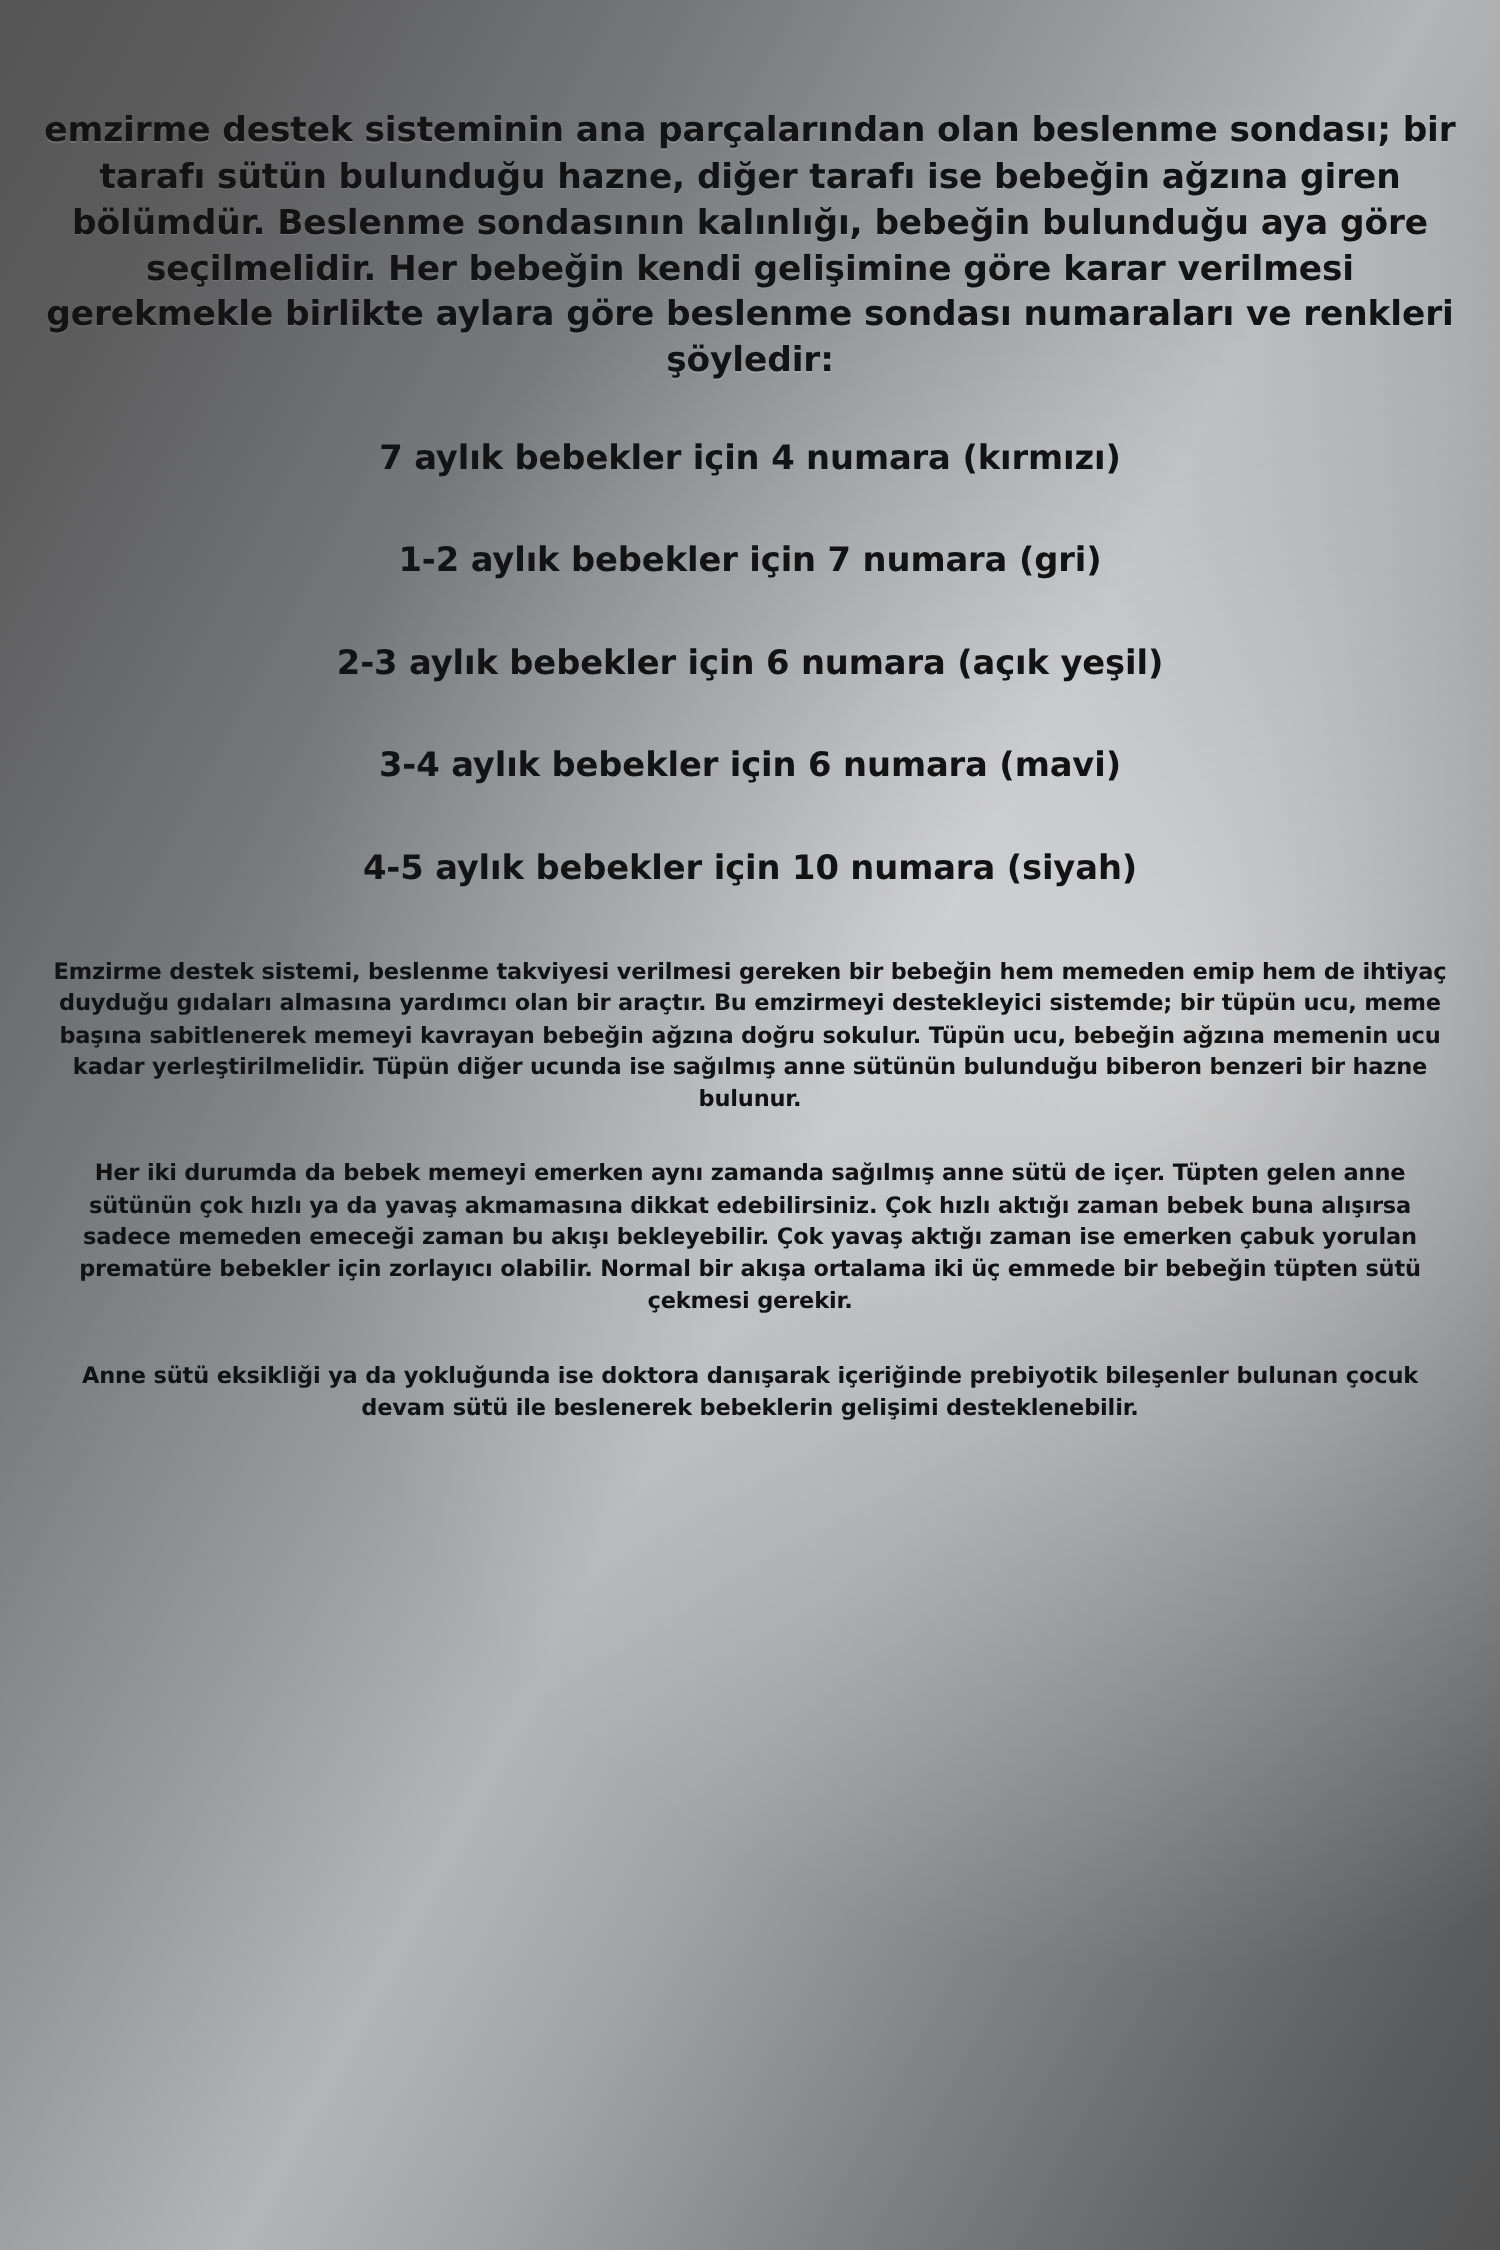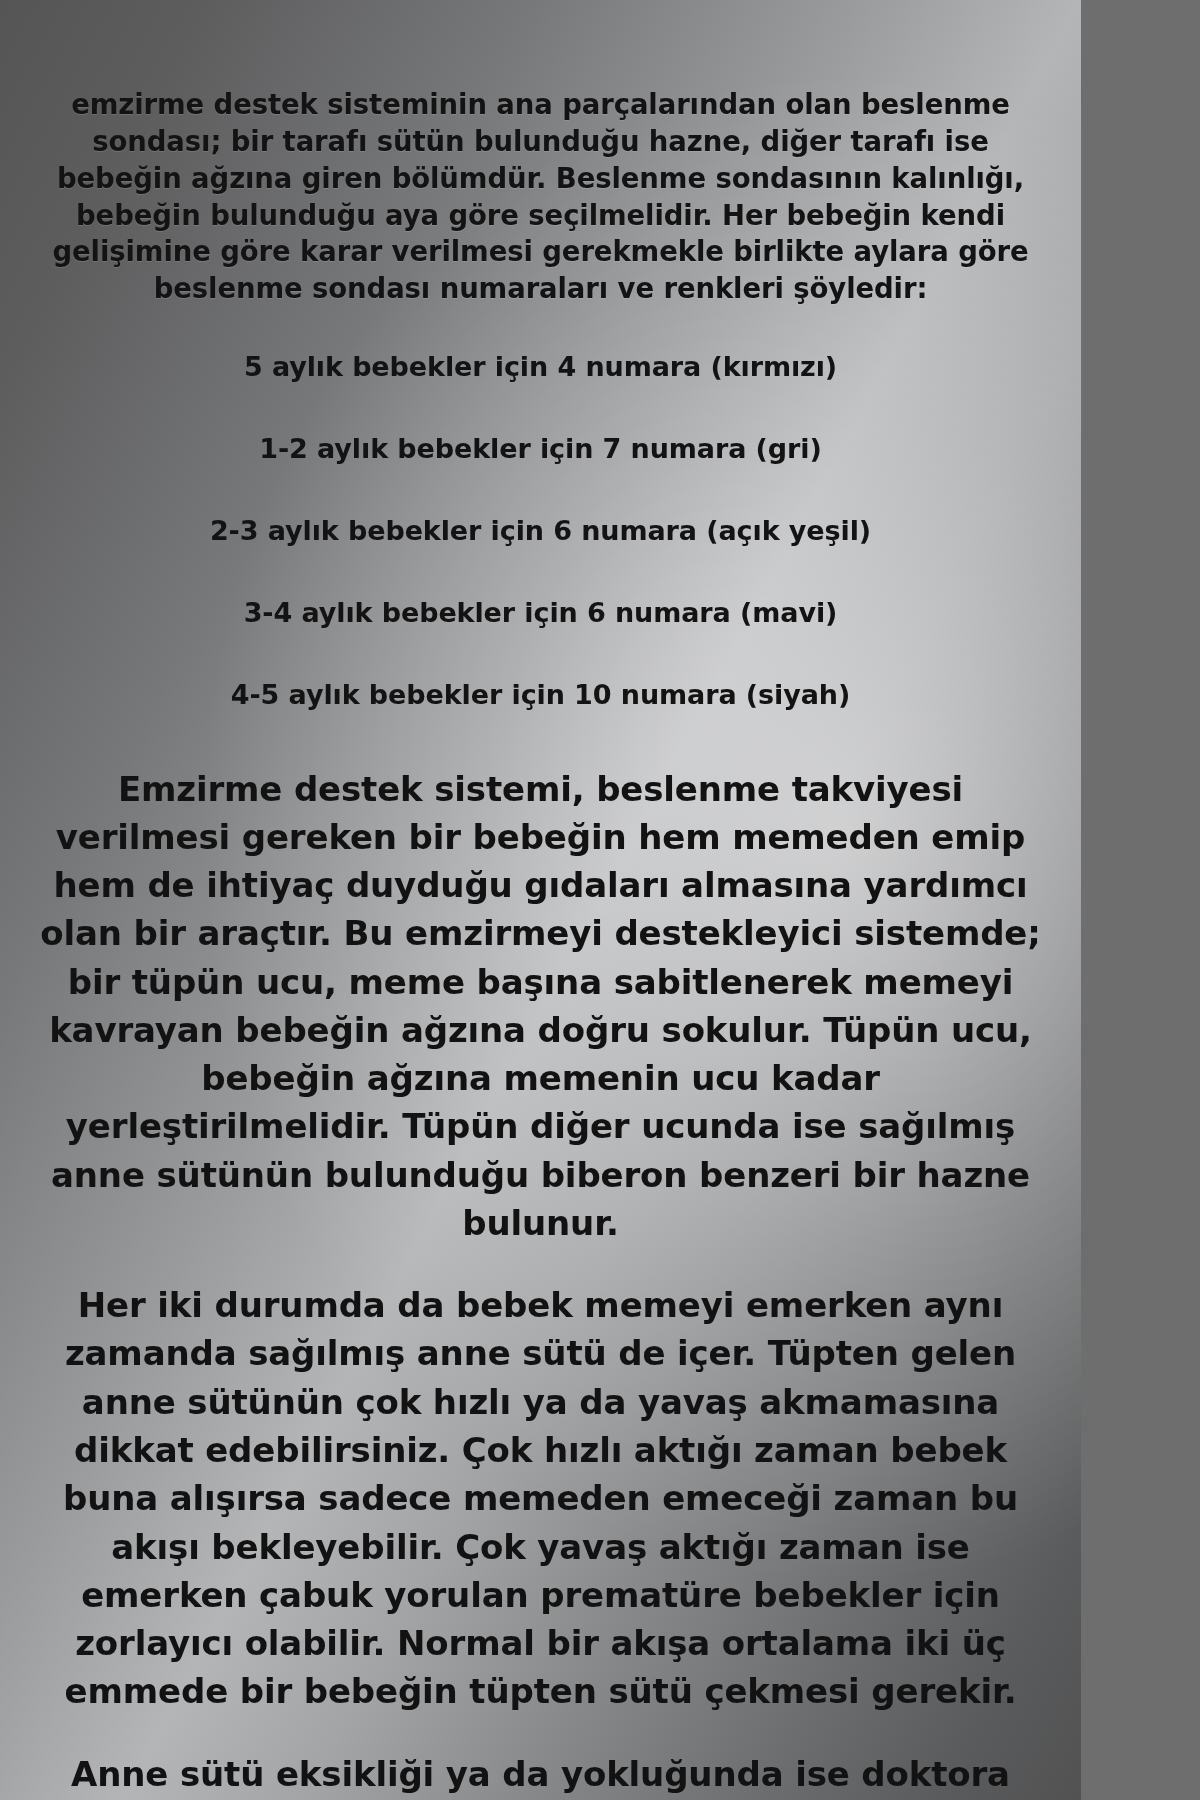--- a/index.html
+++ b/index.html
@@ -8,21 +8,21 @@
   }
   body {
     width: 1200px;
     height: 1800px;
     font-family: "DejaVu Sans", sans-serif;
     background: #6e6e6e;
     overflow: hidden;
   }
   .page {
     position: relative;
-    width: 1081px;
+    width: 1200px;
     height: 1800px;
     box-sizing: border-box;
     background:
       radial-gradient(ellipse 85% 60% at 78% 46%, rgba(255,255,255,0.50) 0%, rgba(255,255,255,0.20) 38%, rgba(255,255,255,0.0) 70%),
       linear-gradient(118deg, #555556 0%, #5d5d5e 10%, #77787a 26%, #9a9b9d 42%, #b4b5b7 53%, #a3a4a6 62%, #87888a 73%, #6d6e70 84%, #5a5b5c 93%, #525253 100%);
   }
   .content {
     position: absolute;
     left: 0;
     right: 0;
@@ -61,38 +61,38 @@
     margin-bottom: 0;
   }
   .block-gap {
     height: 22px;
   }
   p.body-block {
     margin: 0 0 34px 0;
     text-align: center;
     color: #121213;
     font-weight: 700;
-    font-size: 34px;
+    font-size: 18px;
     line-height: 1.42;
     letter-spacing: -0.15px;
   }
   p.body-block:last-child {
     margin-bottom: 2px;
   }
 </style>
 </head>
 <body>
 
 <div class="page">
   <div class="content">
 
     <p class="para intro">emzirme destek sisteminin ana parçalarından olan beslenme sondası; bir tarafı sütün bulunduğu hazne, diğer tarafı ise bebeğin ağzına giren bölümdür. Beslenme sondasının kalınlığı, bebeğin bulunduğu aya göre seçilmelidir. Her bebeğin kendi gelişimine göre karar verilmesi gerekmekle birlikte aylara göre beslenme sondası numaraları ve renkleri şöyledir:</p>
 
     <ul class="list">
-      <li>5 aylık bebekler için 4 numara (kırmızı)</li>
+      <li>7 aylık bebekler için 4 numara (kırmızı)</li>
       <li>1-2 aylık bebekler için 7 numara (gri)</li>
       <li>2-3 aylık bebekler için 6 numara (açık yeşil)</li>
       <li>3-4 aylık bebekler için 6 numara (mavi)</li>
       <li>4-5 aylık bebekler için 10 numara (siyah)</li>
     </ul>
 
     <div class="block-gap"></div>
 
     <p class="body-block">Emzirme destek sistemi, beslenme takviyesi verilmesi gereken bir bebeğin hem memeden emip hem de ihtiyaç duyduğu gıdaları almasına yardımcı olan bir araçtır. Bu emzirmeyi destekleyici sistemde; bir tüpün ucu, meme başına sabitlenerek memeyi kavrayan bebeğin ağzına doğru sokulur. Tüpün ucu, bebeğin ağzına memenin ucu kadar yerleştirilmelidir. Tüpün diğer ucunda ise sağılmış anne sütünün bulunduğu biberon benzeri bir hazne bulunur.</p>
 

